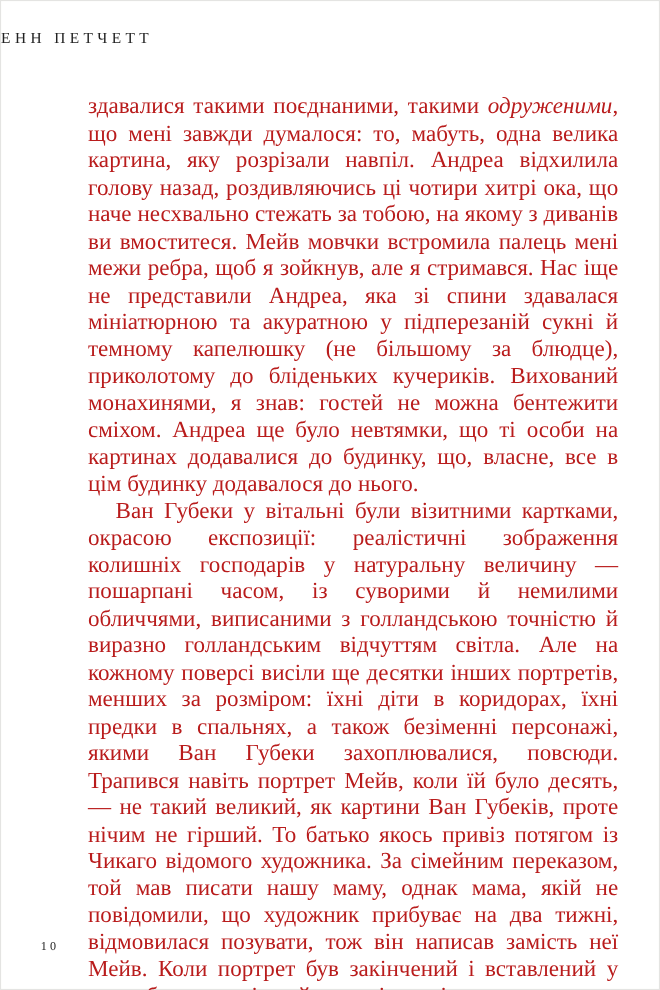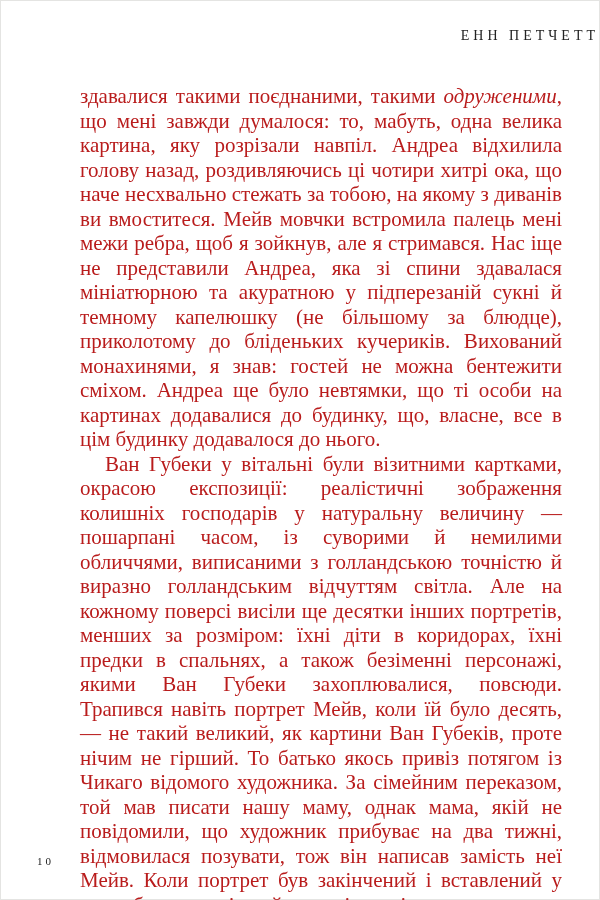--- a/index.html
+++ b/index.html
@@ -22,21 +22,21 @@
     height: 900px;
     box-sizing: border-box;
     background: #ffffff;
     border: 1px solid #e4e4e2;
   }
   .running-header {
     position: absolute;
     top: 27px;
     left: 0;
     right: 0;
-    text-align: right;
+    text-align: left;
     font-size: 14px;
     font-weight: 400;
     letter-spacing: 4px;
     color: #222222;
     white-space: nowrap;
   }
   .text-block {
     position: absolute;
     top: 83px;
     left: 59px;

